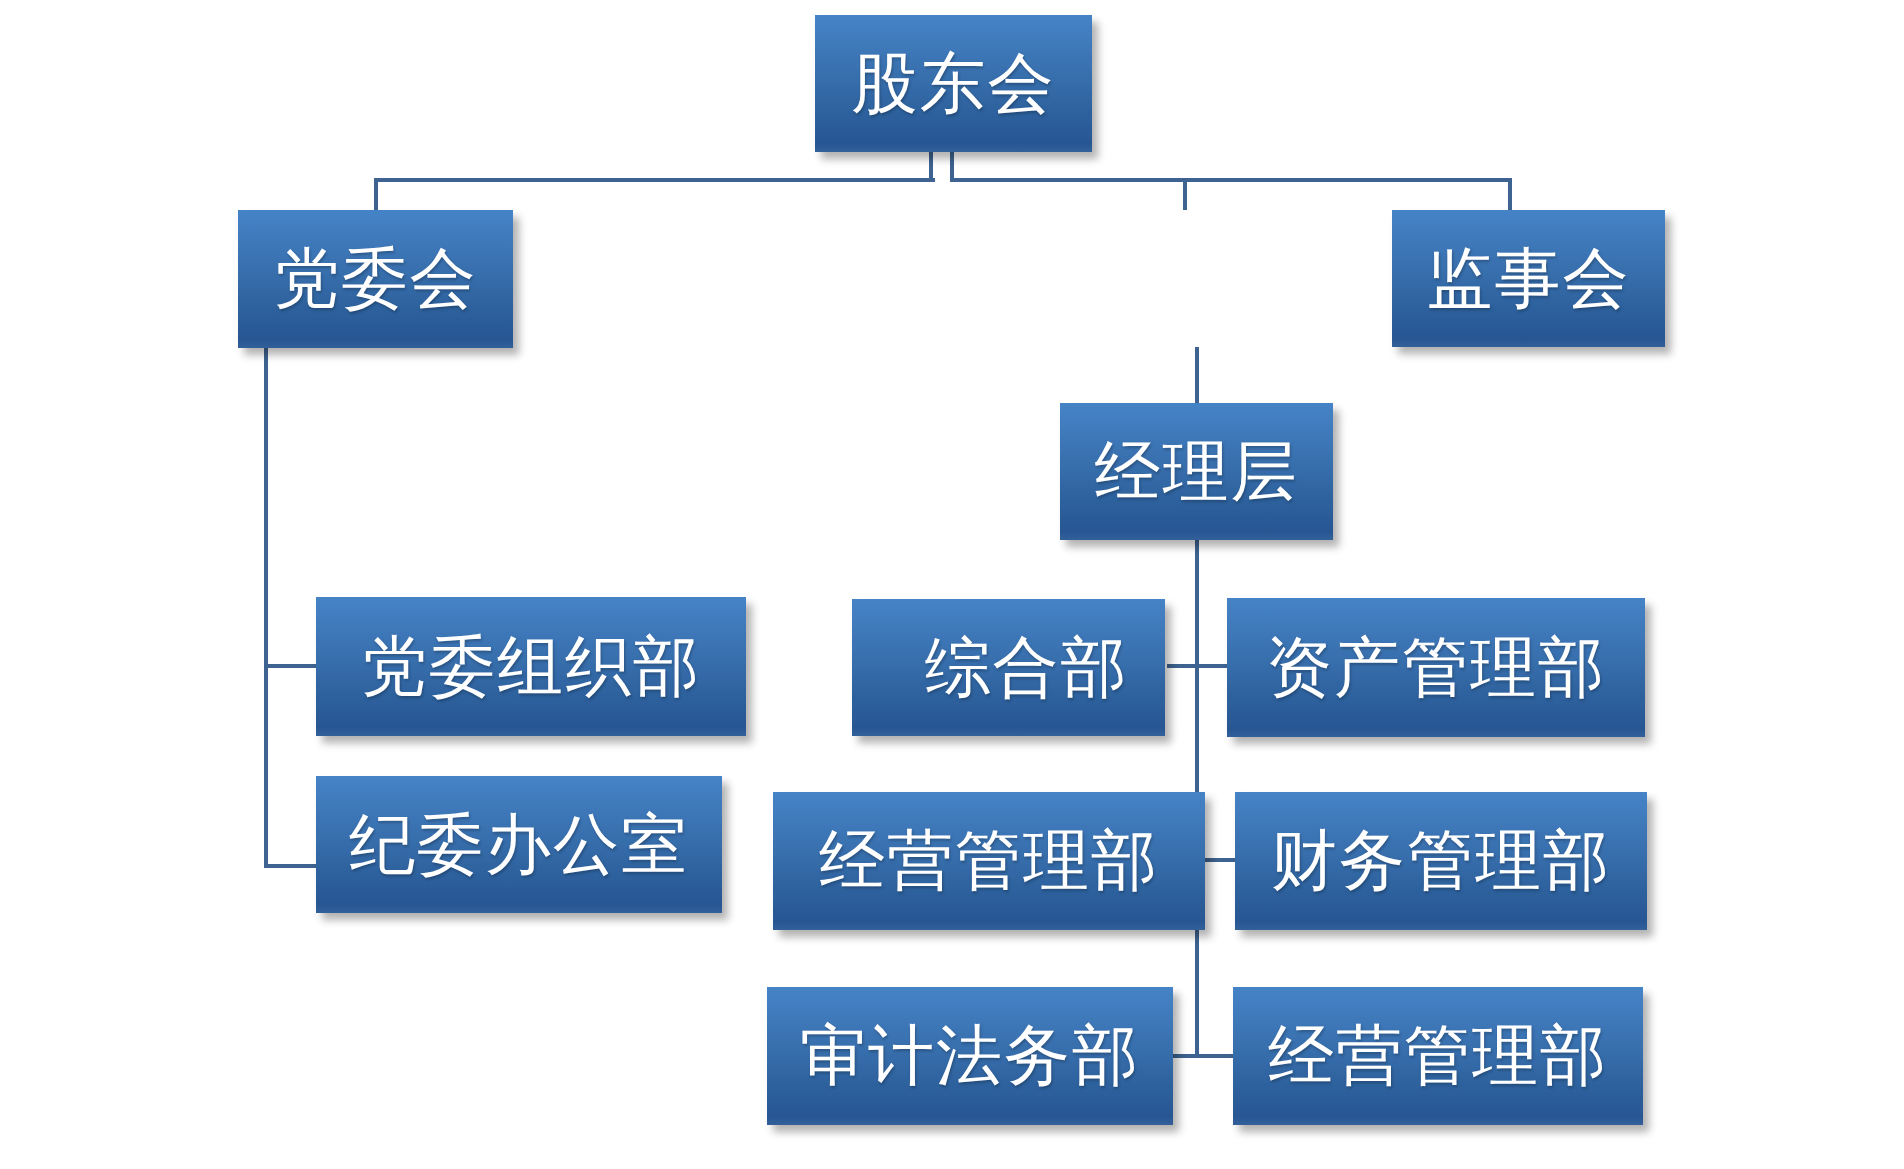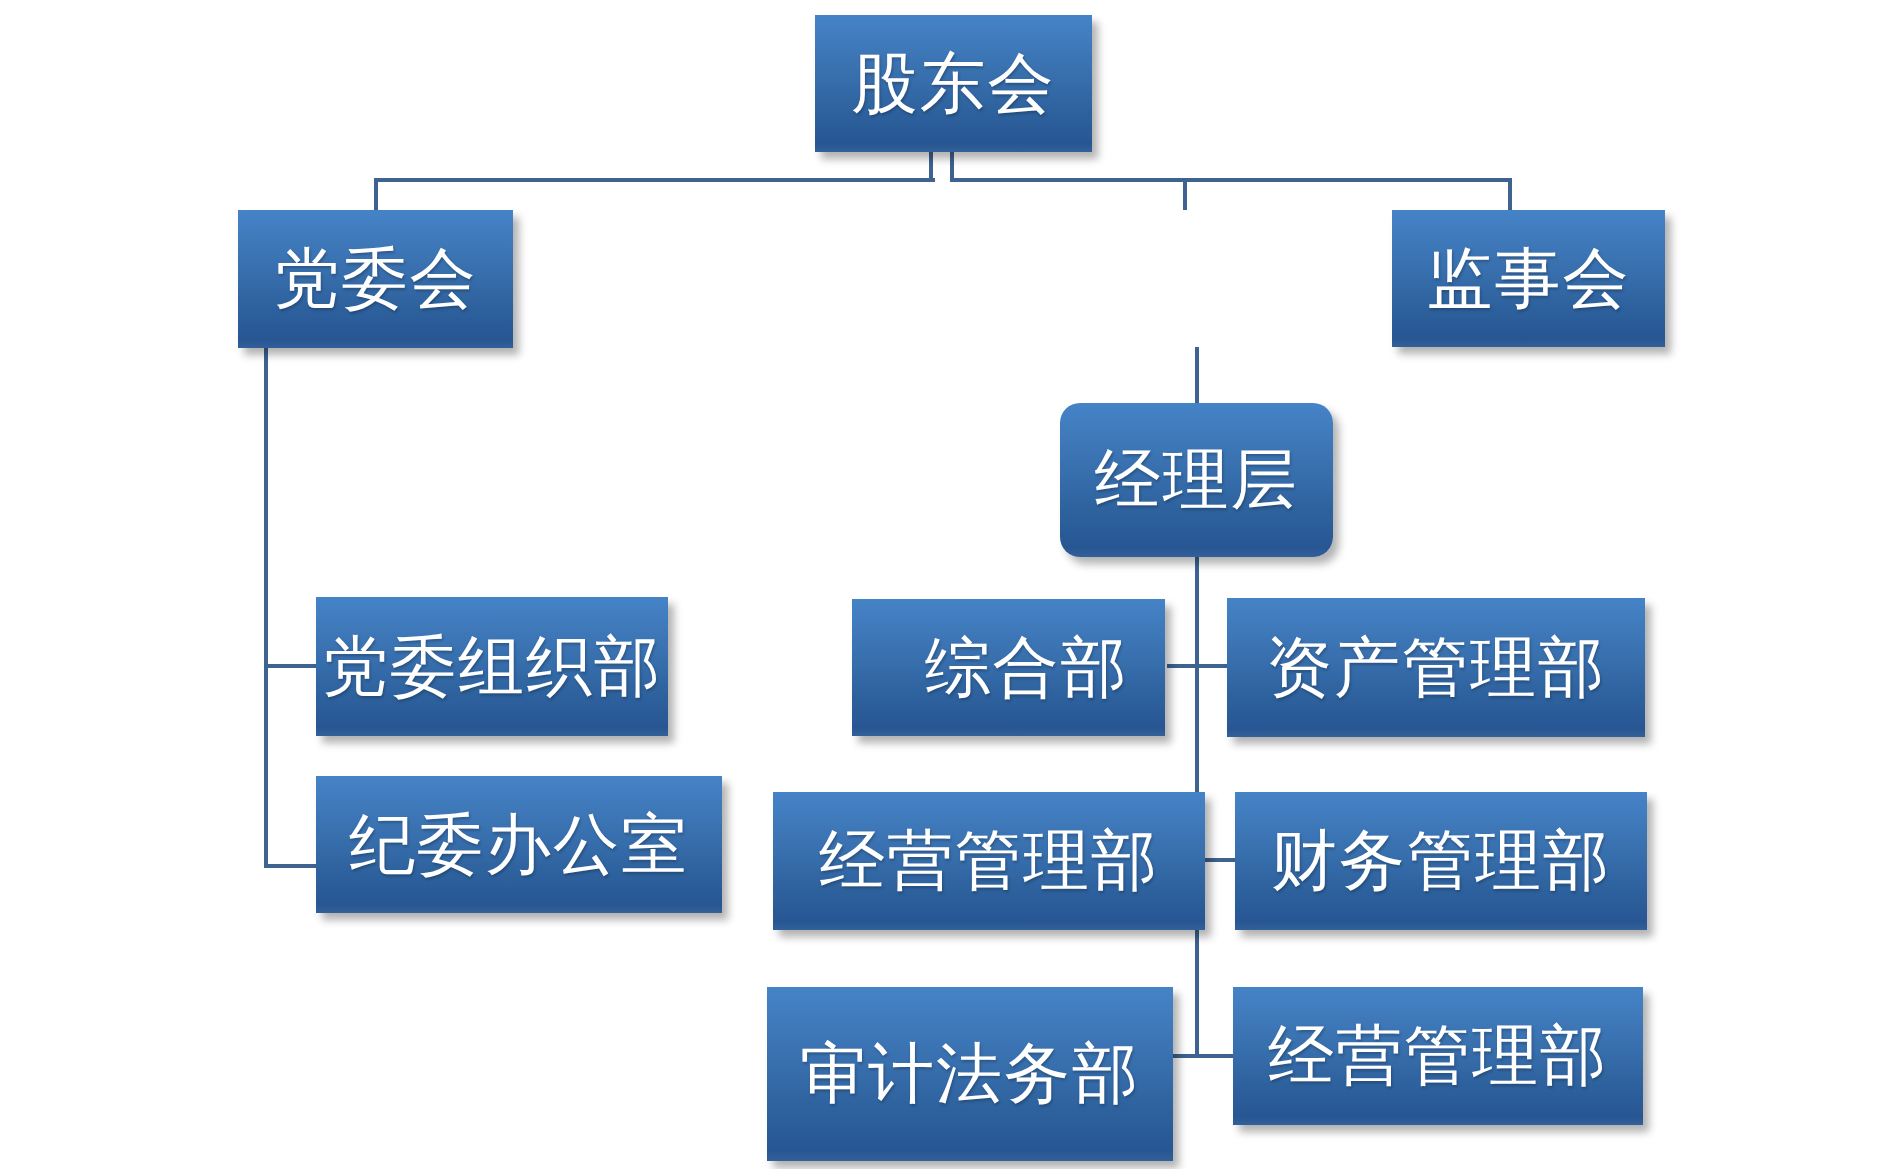--- a/index.html
+++ b/index.html
@@ -55,40 +55,40 @@
     <div class="edge" style="left: 264px; top: 864px; width: 52px; height: 4px; background: rgb(62, 99, 144);"></div>
     <div class="org-box" style="left: 815px; top: 15px; width: 277px; height: 137px;">
       <span>股东会</span>
     </div>
     <div class="org-box" style="left: 238px; top: 210px; width: 275px; height: 138px;">
       <span>党委会</span>
     </div>
     <div class="org-box" style="left: 1392px; top: 210px; width: 273px; height: 137px;">
       <span>监事会</span>
     </div>
-    <div class="org-box" style="left: 1060px; top: 403px; width: 273px; height: 154px; border-radius: 20px;">
+    <div class="org-box" style="left: 1060px; top: 403px; width: 273px; height: 137px;">
       <span>经理层</span>
     </div>
-    <div class="org-box" style="left: 316px; top: 597px; width: 352px; height: 139px;">
+    <div class="org-box" style="left: 316px; top: 597px; width: 430px; height: 139px;">
       <span>党委组织部</span>
     </div>
     <div class="org-box" style="left: 852px; top: 599px; width: 277px; height: 137px; padding-left: 36px;">
       <span>综合部</span>
     </div>
     <div class="org-box" style="left: 1227px; top: 598px; width: 418px; height: 139px;">
       <span>资产管理部</span>
     </div>
     <div class="org-box" style="left: 316px; top: 776px; width: 406px; height: 137px;">
       <span>纪委办公室</span>
     </div>
     <div class="org-box" style="left: 773px; top: 792px; width: 432px; height: 138px;">
       <span>经营管理部</span>
     </div>
     <div class="org-box" style="left: 1235px; top: 792px; width: 412px; height: 138px;">
       <span>财务管理部</span>
     </div>
-    <div class="org-box" style="left: 767px; top: 987px; width: 406px; height: 174px;">
+    <div class="org-box" style="left: 767px; top: 987px; width: 406px; height: 138px;">
       <span>审计法务部</span>
     </div>
     <div class="org-box" style="left: 1233px; top: 987px; width: 410px; height: 138px;">
       <span>经营管理部</span>
     </div>
   </div>
 
 </body></html>

